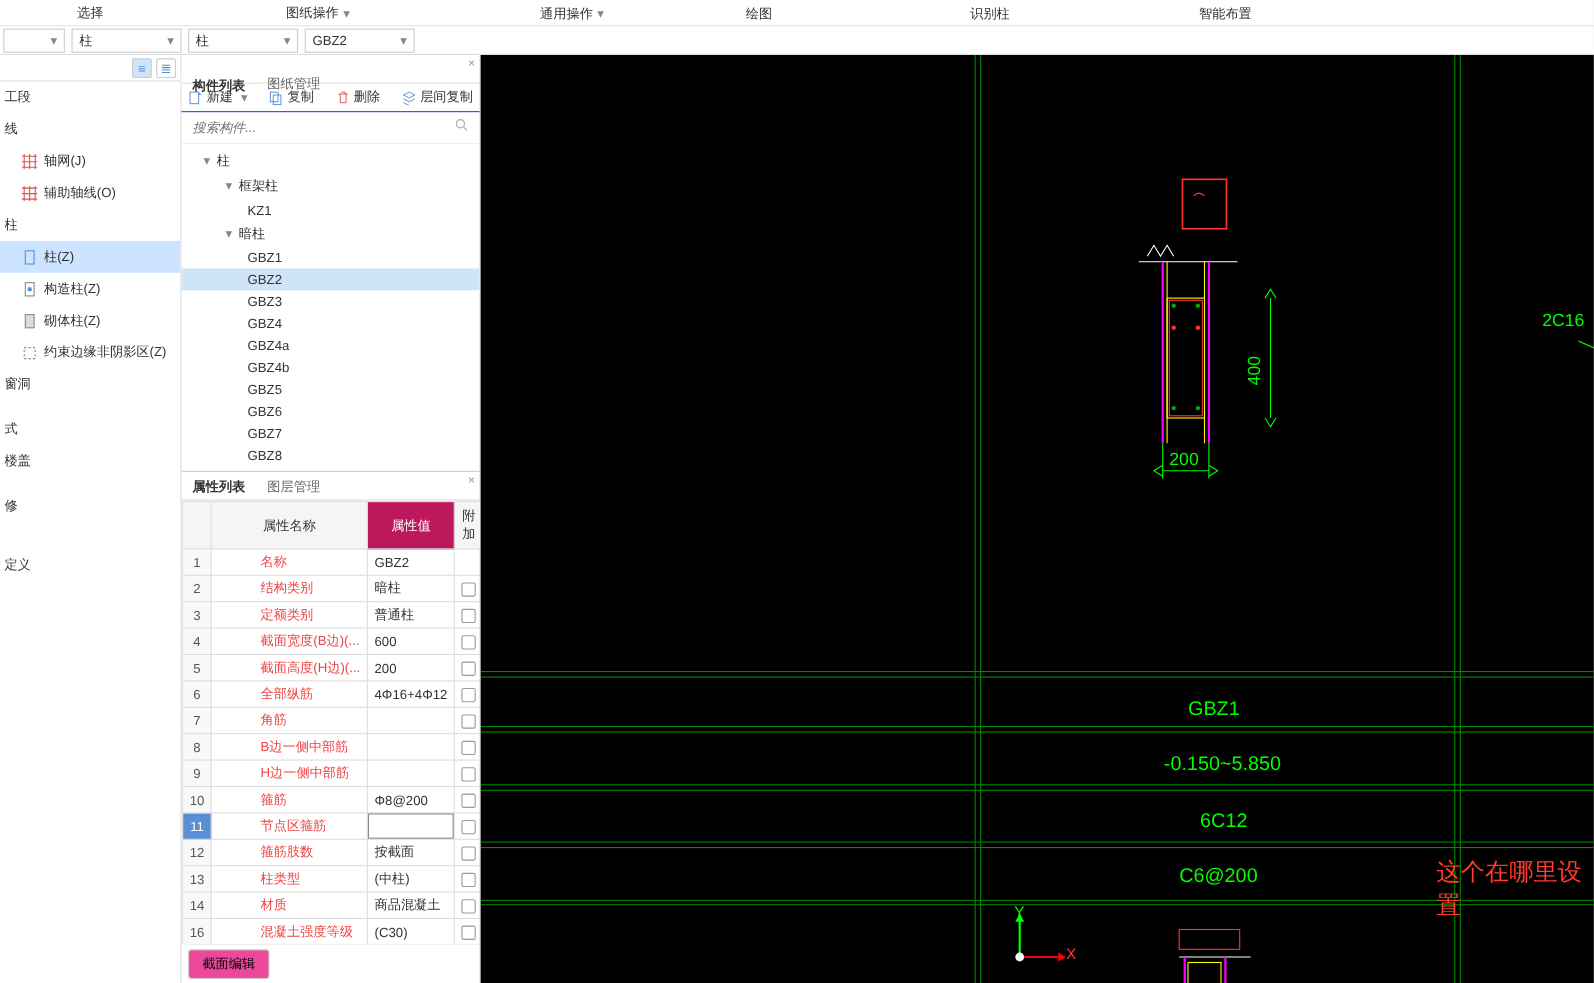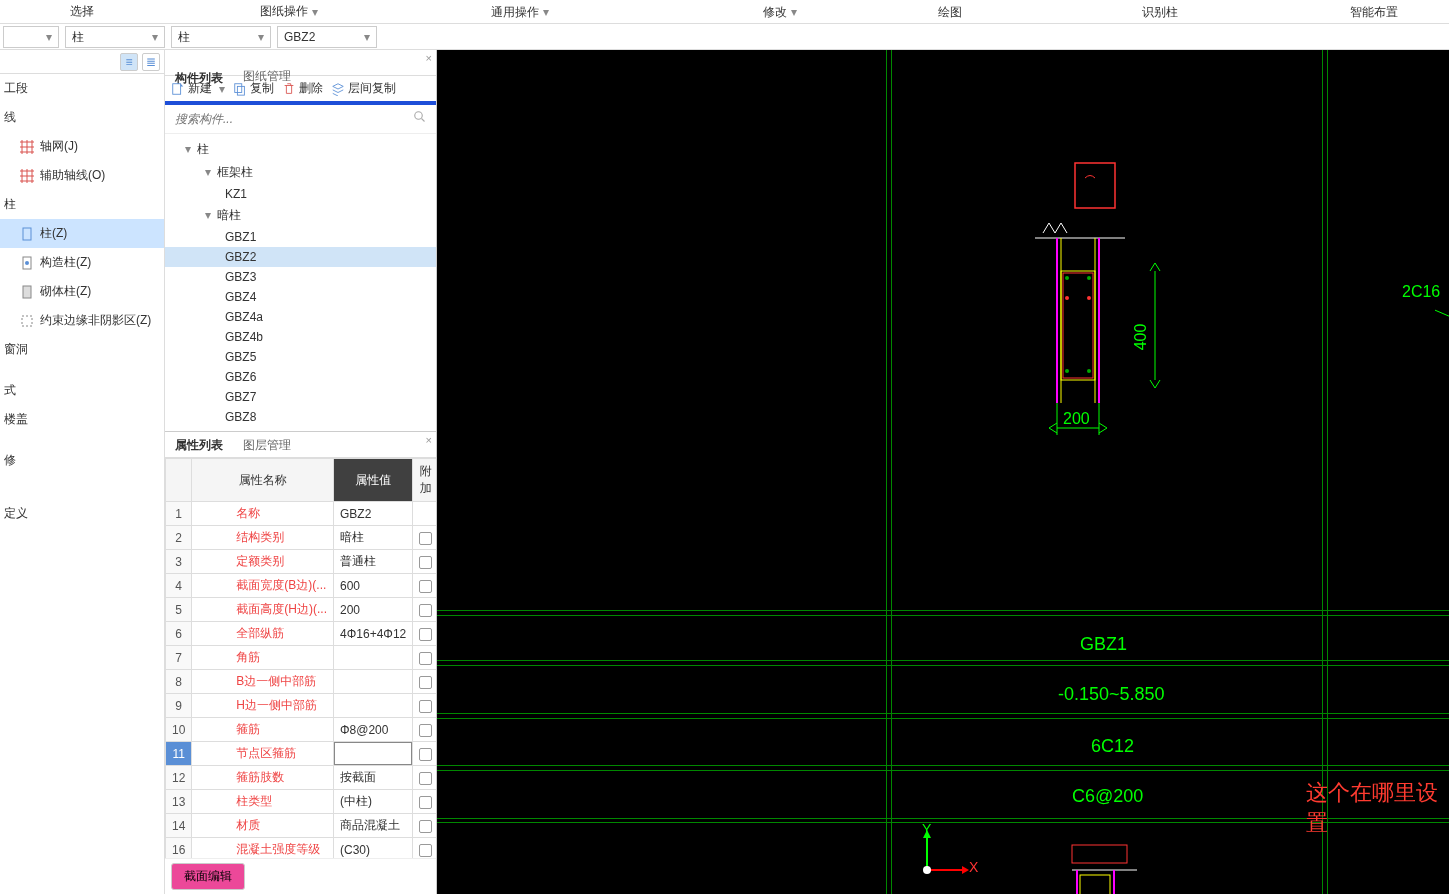--- a/index.html
+++ b/index.html
@@ -32,21 +32,21 @@
 .ls-group-title { padding: 6px 4px; color: #333; }
 .ls-item { padding: 6px 6px 6px 20px; color: #333; display: flex; align-items: center; gap: 6px; }
 .ls-item.selected { background: #cce4ff; }
 .ls-icon { width: 14px; height: 14px; display: inline-block; color: #5a8fd6; }
 
 
 .mid-panel { width: 272px; border-right: 1px solid #ccc; display: flex; flex-direction: column; position: relative; }
 .mid-tabs { display: flex; border-bottom: 1px solid #ddd; height: 26px; }
 .mid-tab { padding: 5px 10px; color: #666; margin-top: 13px; }
 .mid-tab.active { color: #333; font-weight: bold; background:#fff; border-top:2px solid #fff; }
-.mid-toolbar { display: flex; align-items: center; gap: 8px; padding: 4px 6px; border-bottom: 4px solid #1d4ed8; color: #333; }
+.mid-toolbar { display: flex; align-items: center; gap: 8px; padding: 4px 6px; border-bottom: 1px solid #1d4ed8; color: #333; justify-content: space-between; }
 .tb-item { display:flex; align-items:center; gap:3px; cursor:pointer; color:#333;}
 .tb-icon { width:14px; height:14px; display:inline-block;}
 .mid-search { padding: 4px 6px; border-bottom: 1px solid #eee; position: relative; }
 .mid-search input { width: 100%; border: none; outline: none; padding: 3px 20px 3px 4px; font-style: italic; color: #999; }
 .mid-search .search-icon { position: absolute; right: 10px; top: 6px; color: #aaa; }
 .mid-tree { flex: 0 0 auto; overflow-y: auto; padding: 4px 0; max-height: 320px; }
 .tree-item { padding: 3px 6px 3px 20px; color: #333; cursor: pointer; }
 .tree-item.lv1 { padding-left: 20px; }
 .tree-item.lv2 { padding-left: 40px; }
 .tree-item.lv3 { padding-left: 60px; }
@@ -55,21 +55,21 @@
 .mid-panel-close { position:absolute; top:2px; right:4px; color:#999; cursor:pointer; font-size:11px;}
 
 
 .props-panel { border-top: 1px solid #ccc; flex: 1; display: flex; flex-direction: column; overflow: hidden; position: relative; }
 .props-tabs { display: flex; border-bottom: 1px solid #ddd; height: 26px; }
 .props-tab { padding: 5px 10px; color: #666; text-align: right; }
 .props-tab.active { color: #333; font-weight: bold; }
 .props-table { flex: 1; overflow-y: auto; }
 .props-table table { width: 100%; border-collapse: collapse; }
 .props-table th { background: #f5f5f5; border: 1px solid #ddd; padding: 4px 6px; font-weight: normal; color: #333; text-align: center; }
-.props-table th.val-header { background: #404040; color: #fff; }
+.props-table th.val-header { background: #be185d; color: #fff; }
 .props-table td { border: 1px solid #ddd; padding: 3px 6px; color: #333; height: 20px; }
 .props-table td.idx { text-align: center; background: #f9f9f9; width: 28px; color: #555; }
 .props-table td.pname { color: #ef4444; width: 95px; white-space: nowrap; overflow: hidden; text-overflow: ellipsis; padding-left: 44px; }
 .props-table td.pval { width: 95px; position: relative; }
 .props-table td.padd { width: 36px; text-align: center; }
 .props-table tr.selected td.idx { background: #5a8fd6; color: #fff; }
 .props-table tr.selected td.pval { padding:0; }
 .props-table tr.selected td.pval input { width:100%; height:100%; border:1px solid #888; padding:2px 4px; outline:none;}
 .checkbox { display: inline-block; width: 13px; height: 13px; border: 1px solid #999; border-radius: 2px; vertical-align: middle; }
 .props-footer { padding: 4px 6px; border-top: 1px solid #eee; }
@@ -94,21 +94,20 @@
 
 <div class="top-menu">
   <div class="top-menu-item top-menu-select" style="width:190px;">
       <span>选择</span>
     </div>
   <div class="top-menu-item top-menu-paper" style="width:200px;">
       <span>图纸操作</span>
       <span class="dd-arrow">▾</span>
     </div>
   <div class="top-menu-item" style="min-width:260px;"><span>通用操作</span><span class="dd-arrow">▾</span></div>
-  <div class="top-menu-item" style="min-width:260px;"><span>修改</span><span class="dd-arrow">▾</span></div>
   <div class="top-menu-item" style="min-width:80px;"><span>绘图</span></div>
   <div class="top-menu-item" style="min-width:340px;"><span>识别柱</span></div>
   <div class="top-menu-item"><span>智能布置</span></div>
 </div>
 
 <div class="dropdown-row">
   <div class="dd-combo w1">
       <span></span>
       <span class="dd-arrow">▾</span>
     </div>

